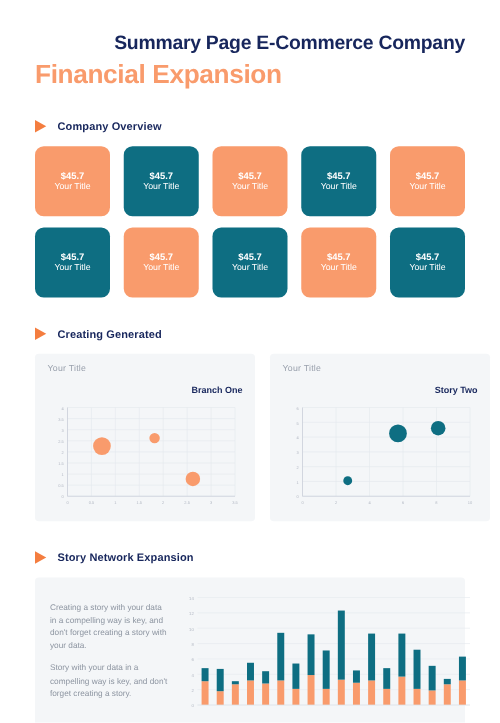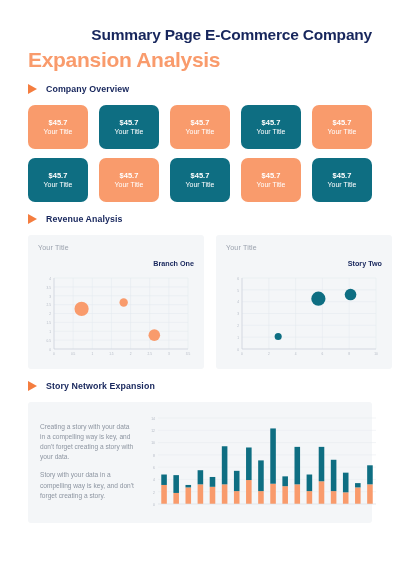--- a/index.html
+++ b/index.html
@@ -35,21 +35,21 @@
     color: #f99b6c;
     line-height: 1.2;
     margin: 3px 0 0 0;
   }
 
   
   .section-head {
     display: flex;
     align-items: flex-start;
     gap: 9px;
-    margin-top: 12px;
+    margin-top: 24px;
   }
   .tri-icon {
     width: 0; height: 0;
     border-left: 9px solid #f47d3f;
     border-top: 5.5px solid transparent;
     border-bottom: 5.5px solid transparent;
     flex: 0 0 auto;
   }
   .section-title {
     font-size: 8.8px;
@@ -59,21 +59,21 @@
   }
 
   
   .card-grid {
     margin-top: 11px;
     display: grid;
     grid-template-columns: repeat(5, 1fr);
     gap: 9px 11px;
   }
   .kpi-card {
-    height: 44px;
+    height: 56px;
     border-radius: 7px;
     display: flex;
     flex-direction: column;
     align-items: center;
     justify-content: center;
     gap: 1px;
   }
   .kpi-card.orange { background: #f99b6c; }
   .kpi-card.teal   { background: #0e6e82; }
   .kpi-value {
@@ -139,21 +139,21 @@
   }
   .story-text + .story-text { margin-top: 8px; }
   .bars-col { flex: 1 1 auto; }
 </style>
 </head>
 <body>
 
 <div class="page">
 
   <h1 class="title-main">Summary Page E-Commerce Company</h1>
-  <h2 class="title-sub">Expansion Analysis</h2>
+  <h2 class="title-sub">Financial Expansion</h2>
 
   <div class="section-head">
     <span class="tri-icon"></span>
     <span class="section-title">Company Overview</span>
   </div>
 
   <div class="card-grid" id="card-grid">
       <div class="kpi-card orange">
         <div class="kpi-value">$45.7</div>
         <div class="kpi-label">Your Title</div>
@@ -191,21 +191,21 @@
         <div class="kpi-label">Your Title</div>
       </div>
       <div class="kpi-card teal">
         <div class="kpi-value">$45.7</div>
         <div class="kpi-label">Your Title</div>
       </div>
     </div>
 
   <div class="section-head">
     <span class="tri-icon"></span>
-    <span class="section-title">Revenue Analysis</span>
+    <span class="section-title">Creating Generated</span>
   </div>
 
   <div class="panel-row">
     <div class="panel">
       <div class="panel-your-title">Your Title</div>
       <div class="panel-chart-title">Branch One</div>
       <div class="plot-wrap" id="scatter-1">
           <svg width="156" height="88" viewBox="0 0 156 88">
             <line x1="16" y1="76" x2="150" y2="76" stroke="#e3e8ee" stroke-width="0.5"></line>
             <text x="13" y="77.8" text-anchor="end" font-size="3.2" fill="#b3b9c4" font-family="Liberation Sans, sans-serif">0</text>

